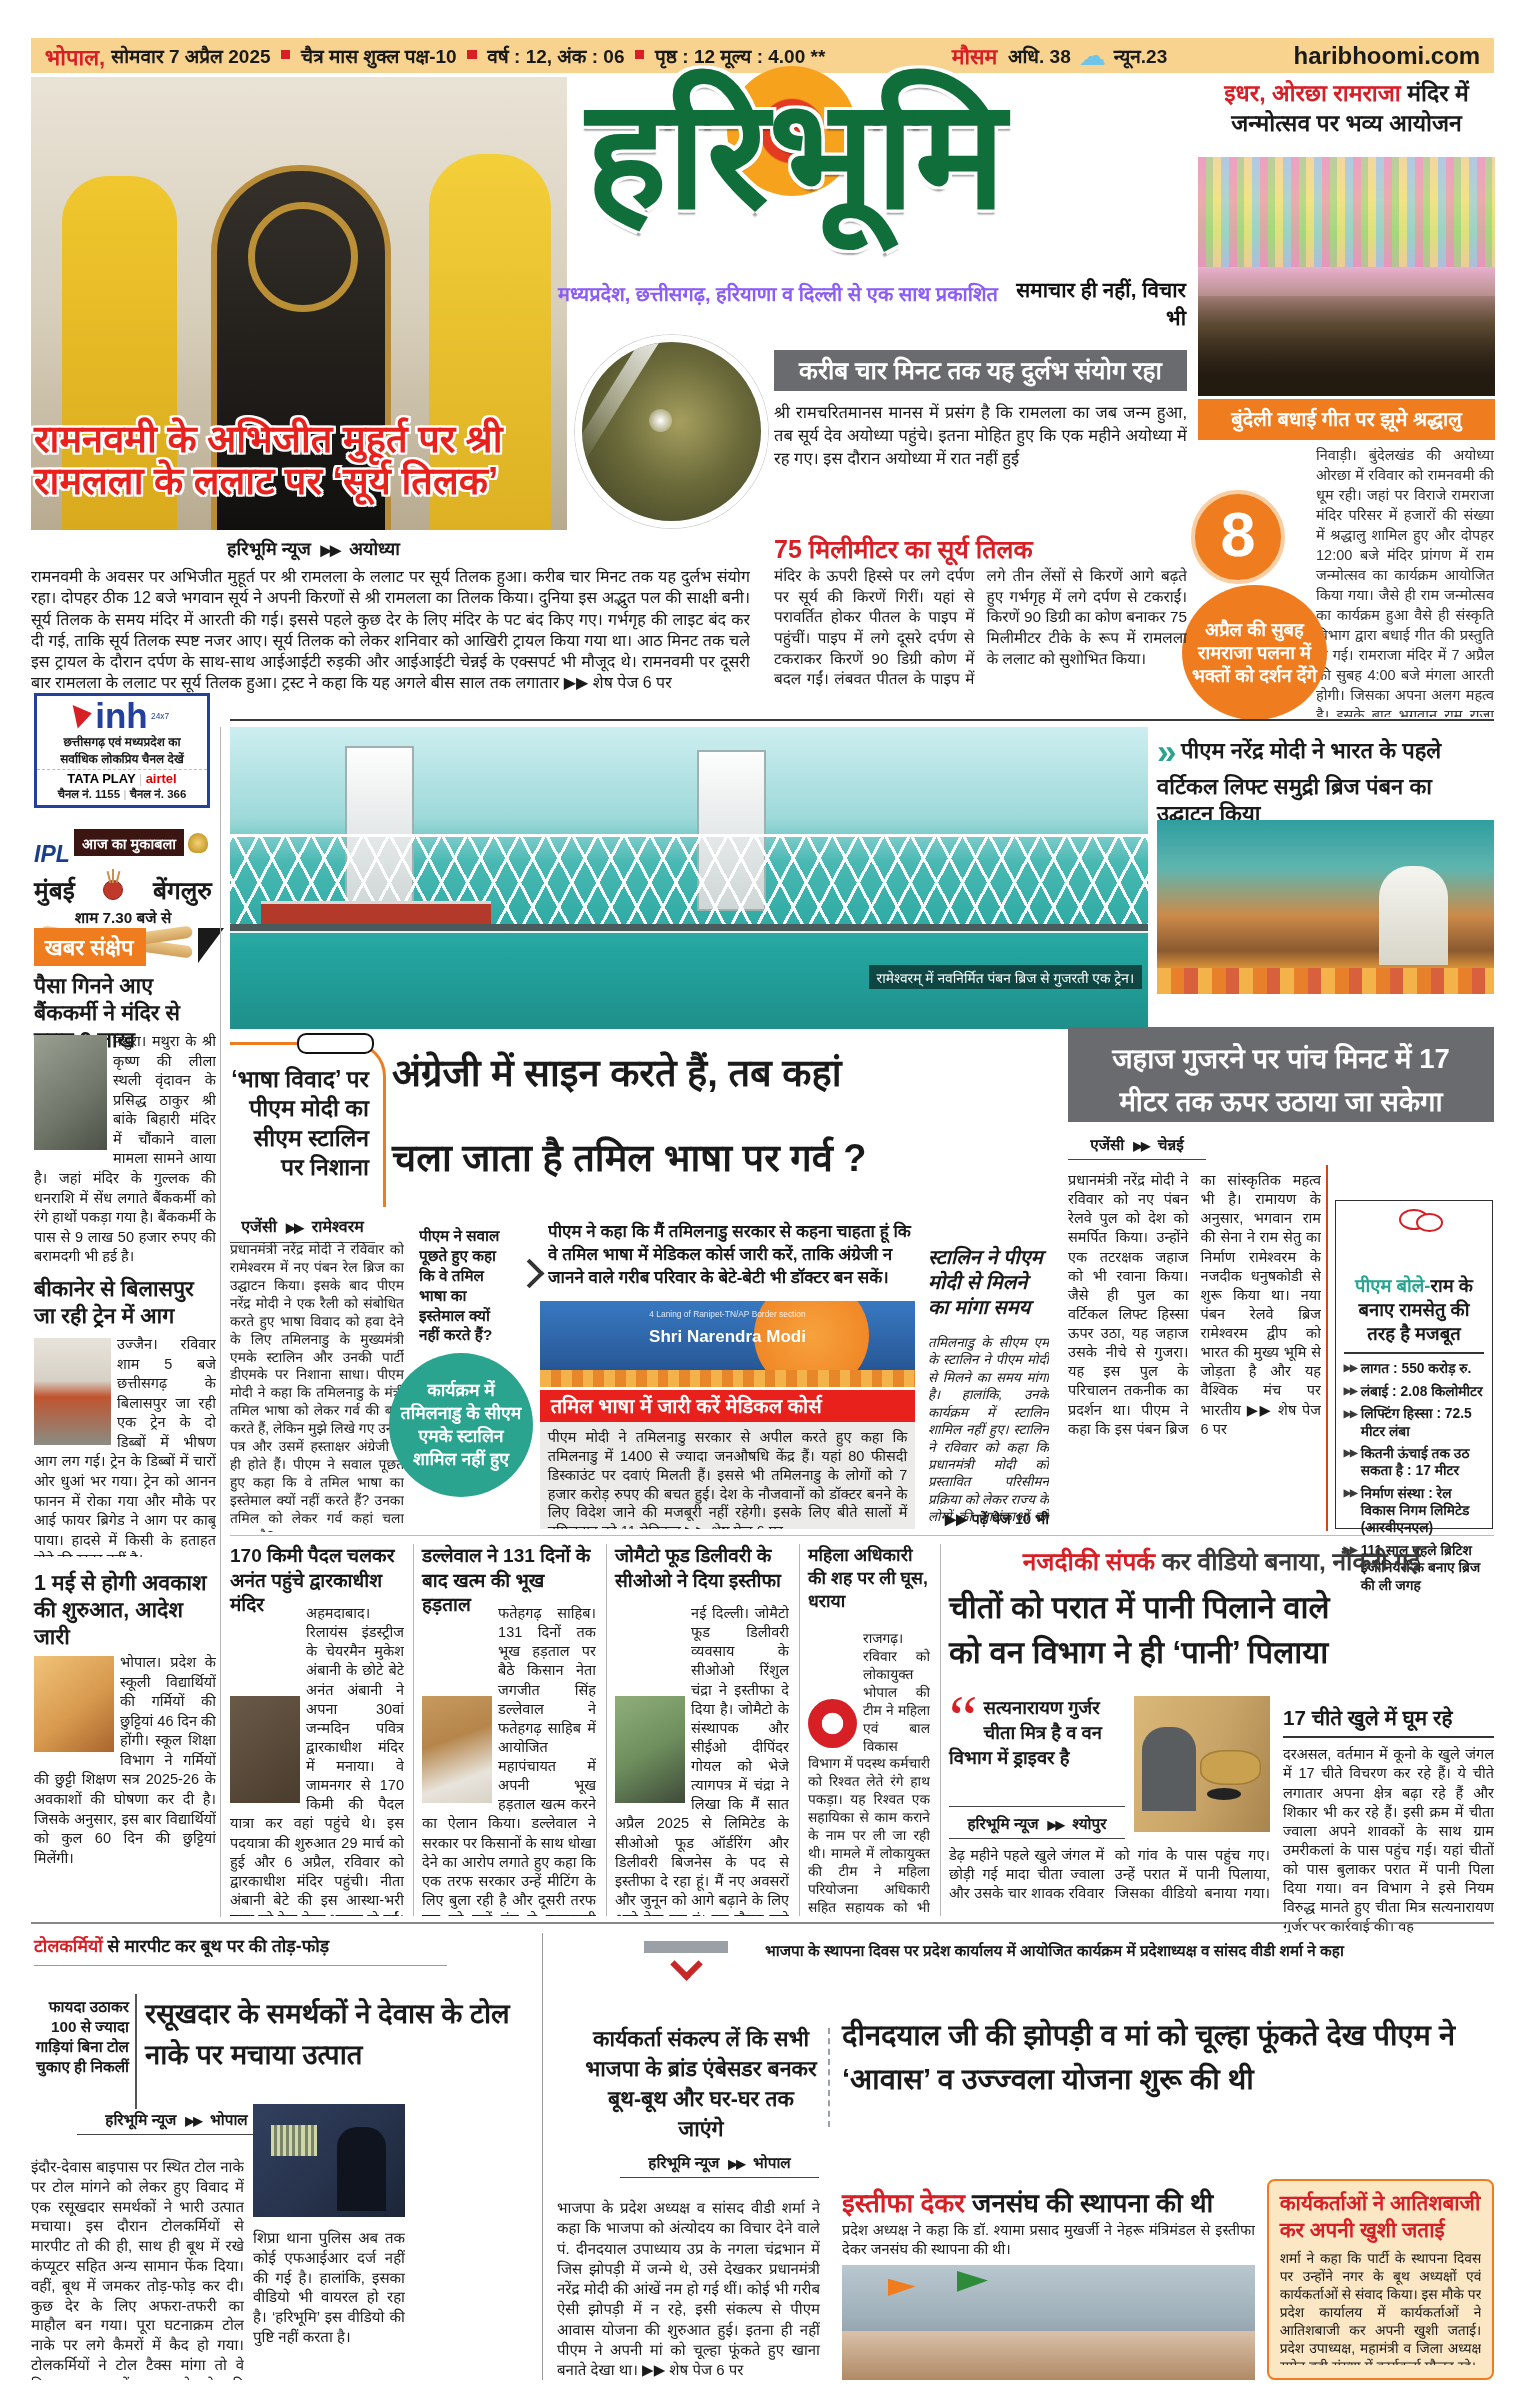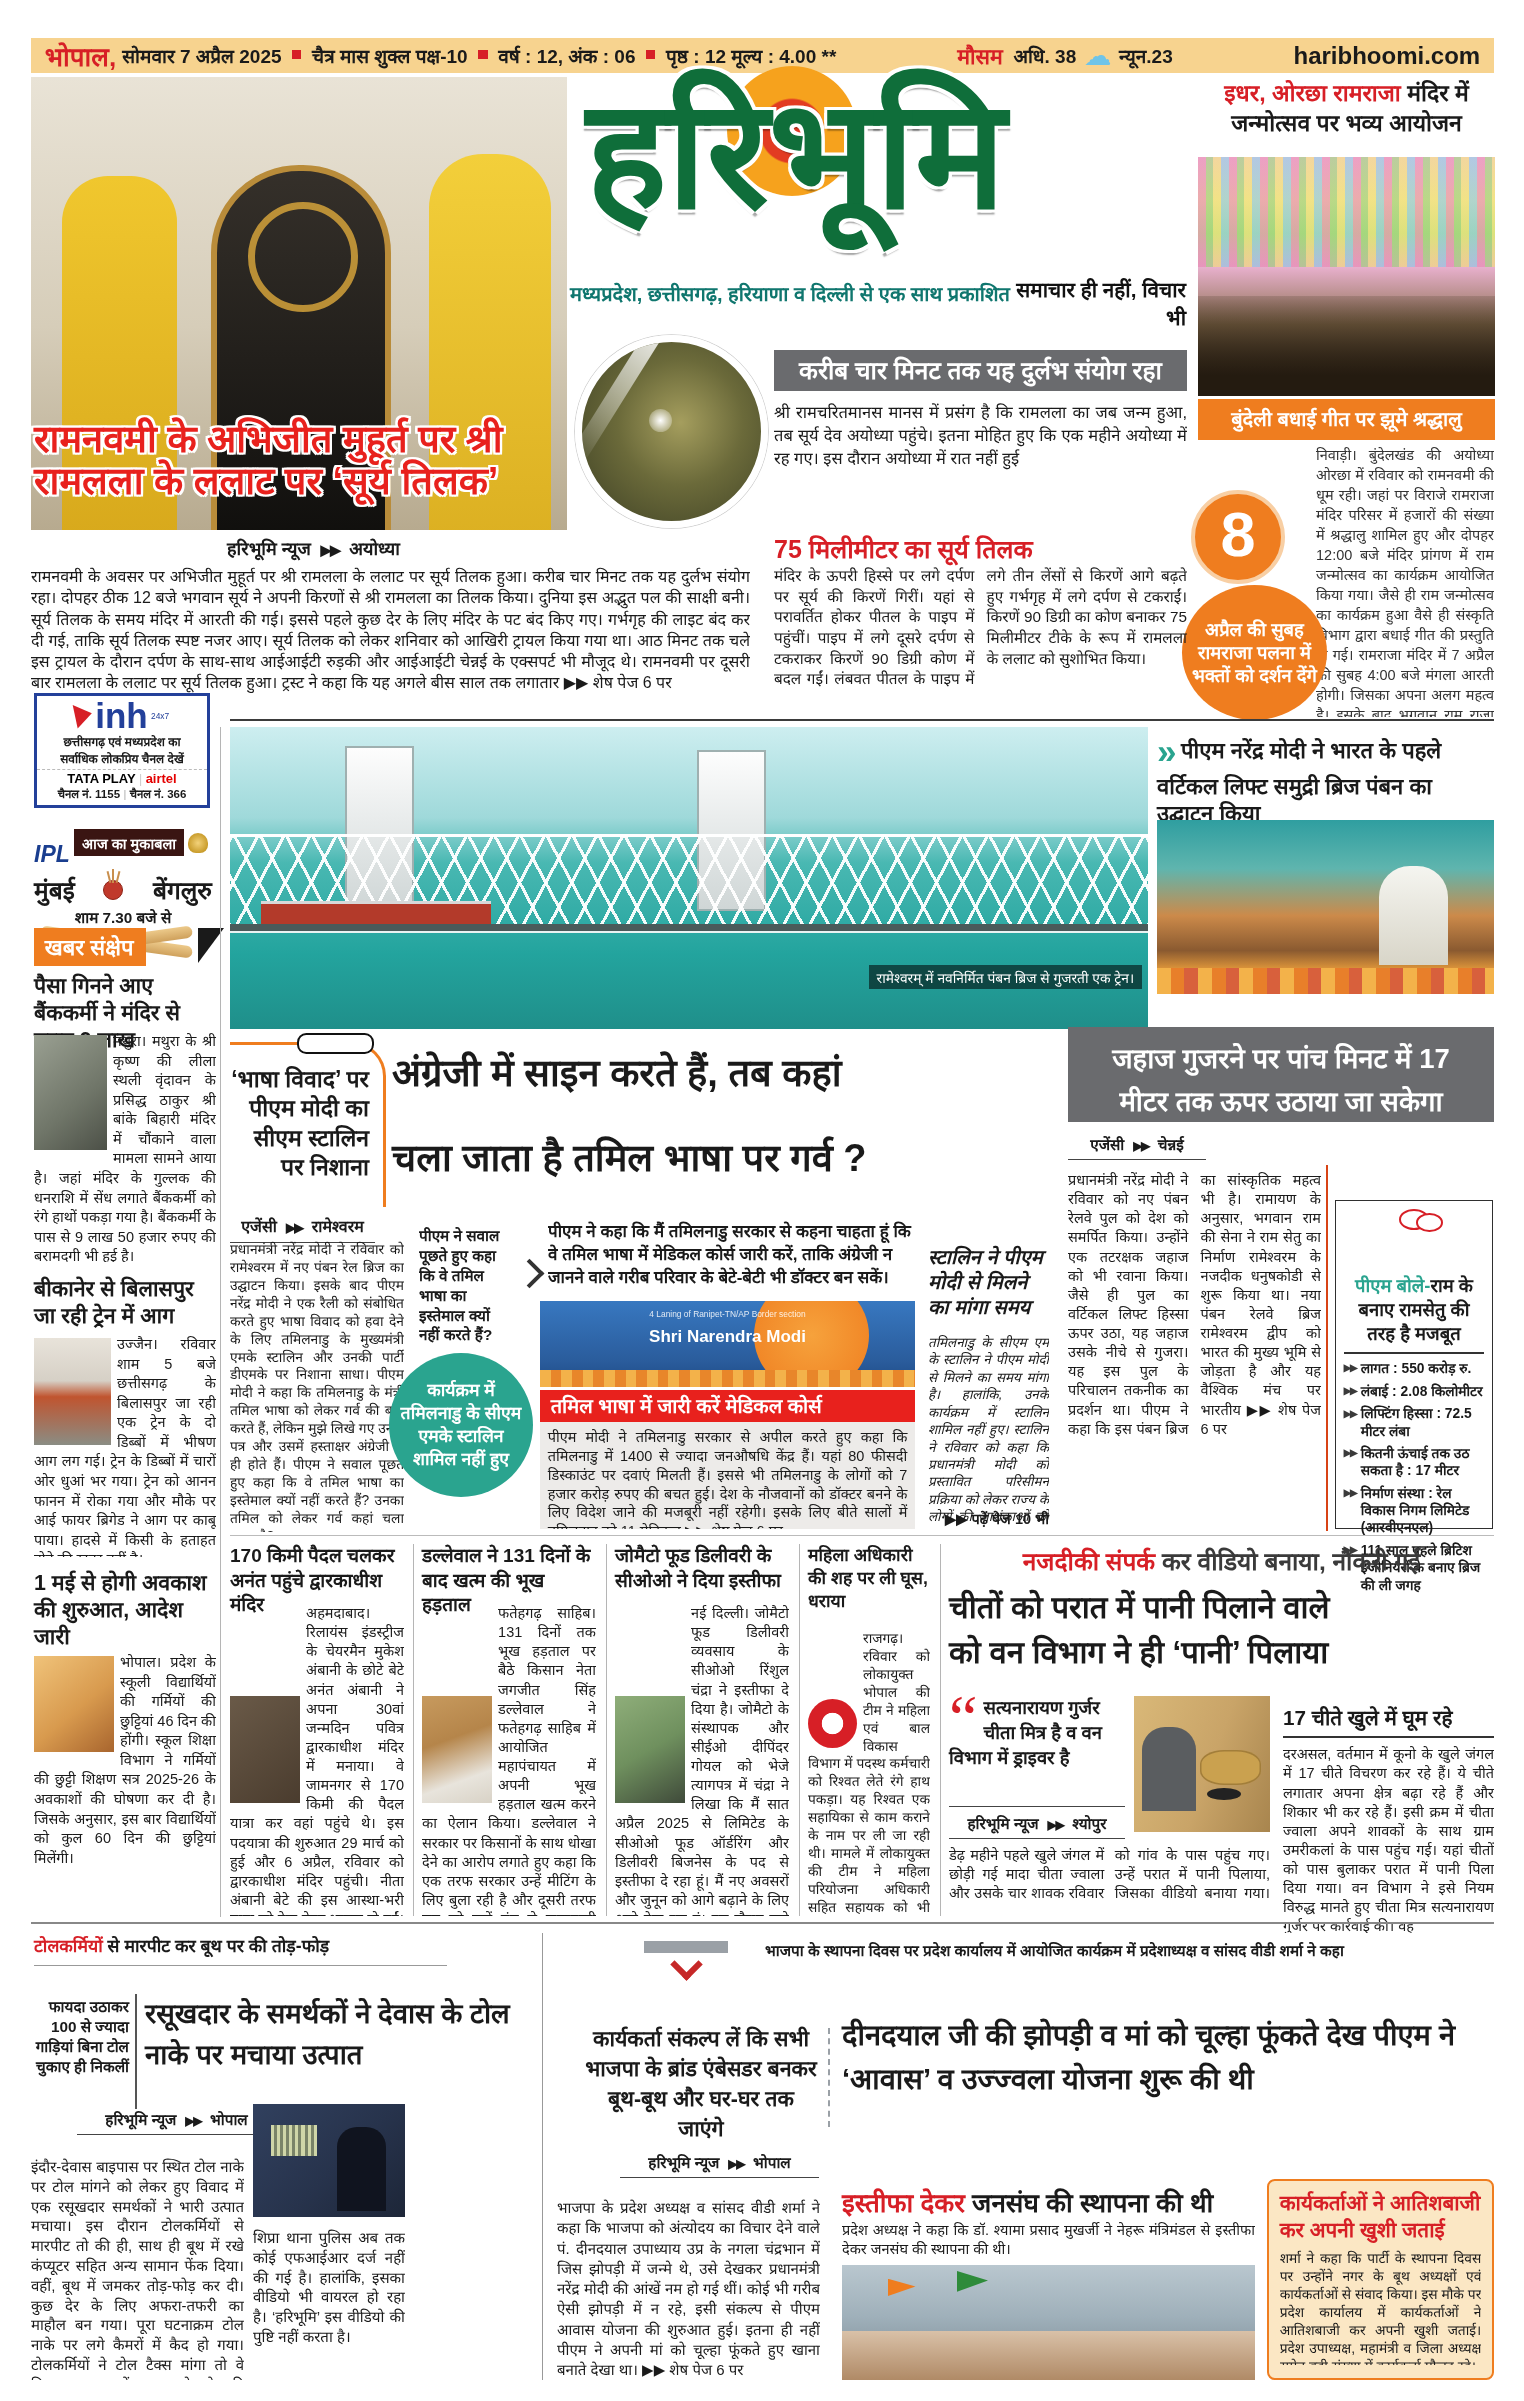--- a/index.html
+++ b/index.html
@@ -30,21 +30,21 @@
   p{margin:0;}
   .fph{float:left;margin:3.1px 6.1px 1.5px 0;}
   .chev{display:inline-block;width:17px;height:17px;border-top:4.6px solid #333;border-right:4.6px solid #333;transform:rotate(45deg);}
 </style>
 </head>
 <body>
 
 <div class="page">
 
   <div class="abs" style="left:31px;top:38px;width:1463px;height:35px;background:#f7d38f;display:flex;align-items:center;padding:0 13.8px;box-sizing:border-box;font-size:19px;">
-    <span class="b red" style="font-size:26px;">भोपाल,</span>
+    <span class="b red" style="font-size:22px;">भोपाल,</span>
     <span class="b" style="margin-left:6.1px;">सोमवार 7 अप्रैल 2025</span>
     <span class="sq"></span>
     <span class="b">चैत्र मास शुक्ल पक्ष-10</span>
     <span class="sq"></span>
     <span class="b">वर्ष : 12, अंक : 06</span>
     <span class="sq"></span>
     <span class="b">पृष्ठ : 12 मूल्य : 4.00 **</span>
     <span style="flex:1;"></span>
     <span class="b red" style="font-size:21.4px;">मौसम</span>
     <span class="b" style="margin-left:10.7px;">अधि. 38</span>
@@ -65,21 +65,21 @@
   <div class="abs outline-red" style="left:34px;top:419px;width:735px;font-size:38px;line-height:1.1;">
     <div>रामनवमी के अभिजीत मुहूर्त पर श्री</div>
     <div>रामलला के ललाट पर ‘सूर्य तिलक’</div>
   </div>
 
   <div class="abs" style="left:727px;top:66px;width:130px;height:130px;border-radius:50%;background:radial-gradient(circle,#e23b22 0 34%,#f6a21d 36% 70%,rgba(246,162,29,.35) 72% 100%);"></div>
   <div class="abs c" style="left:528px;top:67px;width:536px;height:191px;font-size:152px;font-weight:bold;color:#0f6e3a;line-height:1.15;
               text-shadow:-3.1px -3.1px 0 #fff,3.1px -3.1px 0 #fff,-3.1px 3.1px 0 #fff,3.1px 3.1px 0 #fff,0 4.6px 1.5px rgba(0,0,0,.35);">
     <span>हरिभूमि</span>
   </div>
-  <div class="abs c b" style="left:564px;top:280px;width:452px;font-size:20px;color:#0f766e;">मध्यप्रदेश, छत्तीसगढ़, हरियाणा व दिल्ली से एक साथ प्रकाशित</div>
+  <div class="abs c b" style="left:552px;top:280px;width:452px;font-size:20px;color:#8b5cf6;">मध्यप्रदेश, छत्तीसगढ़, हरियाणा व दिल्ली से एक साथ प्रकाशित</div>
   <div class="abs b r" style="left:995px;top:275px;width:191px;font-size:20.7px;color:#111;">समाचार ही नहीं, विचार भी</div>
 
   <div class="abs c b" style="left:1198px;top:79px;width:297px;font-size:23px;line-height:1.3;">
     <span class="red">इधर, ओरछा रामराजा</span><span> मंदिर में जन्मोत्सव पर भव्य आयोजन</span>
   </div>
   <div class="ph" style="left:1198px;top:157px;width:297px;height:239px;background:linear-gradient(180deg,#f3c8dd 0%,#efe3a8 18%,#bfe092 32%,#e8b0cd 46%,#8a6f4e 70%,#3a2e20 100%);">
     <div class="abs" style="left:0;top:0;width:100%;height:46%;opacity:.55;background:repeating-linear-gradient(90deg,#e87fb0 0 7.7px,#8fd06c 7.7px 15.3px,#f3e26b 15.3px 23px,#7ec8e8 23px 31px);"></div>
     <div class="abs" style="left:0;bottom:0;width:100%;height:42%;background:linear-gradient(180deg,rgba(70,55,38,.2),#241b10 80%);"></div>
   </div>
   <div class="abs c white b" style="left:1198px;top:399px;width:297px;height:41px;background:#ef7d1f;font-size:20px;line-height:41px;">बुंदेली बधाई गीत पर झूमे श्रद्धालु</div>

